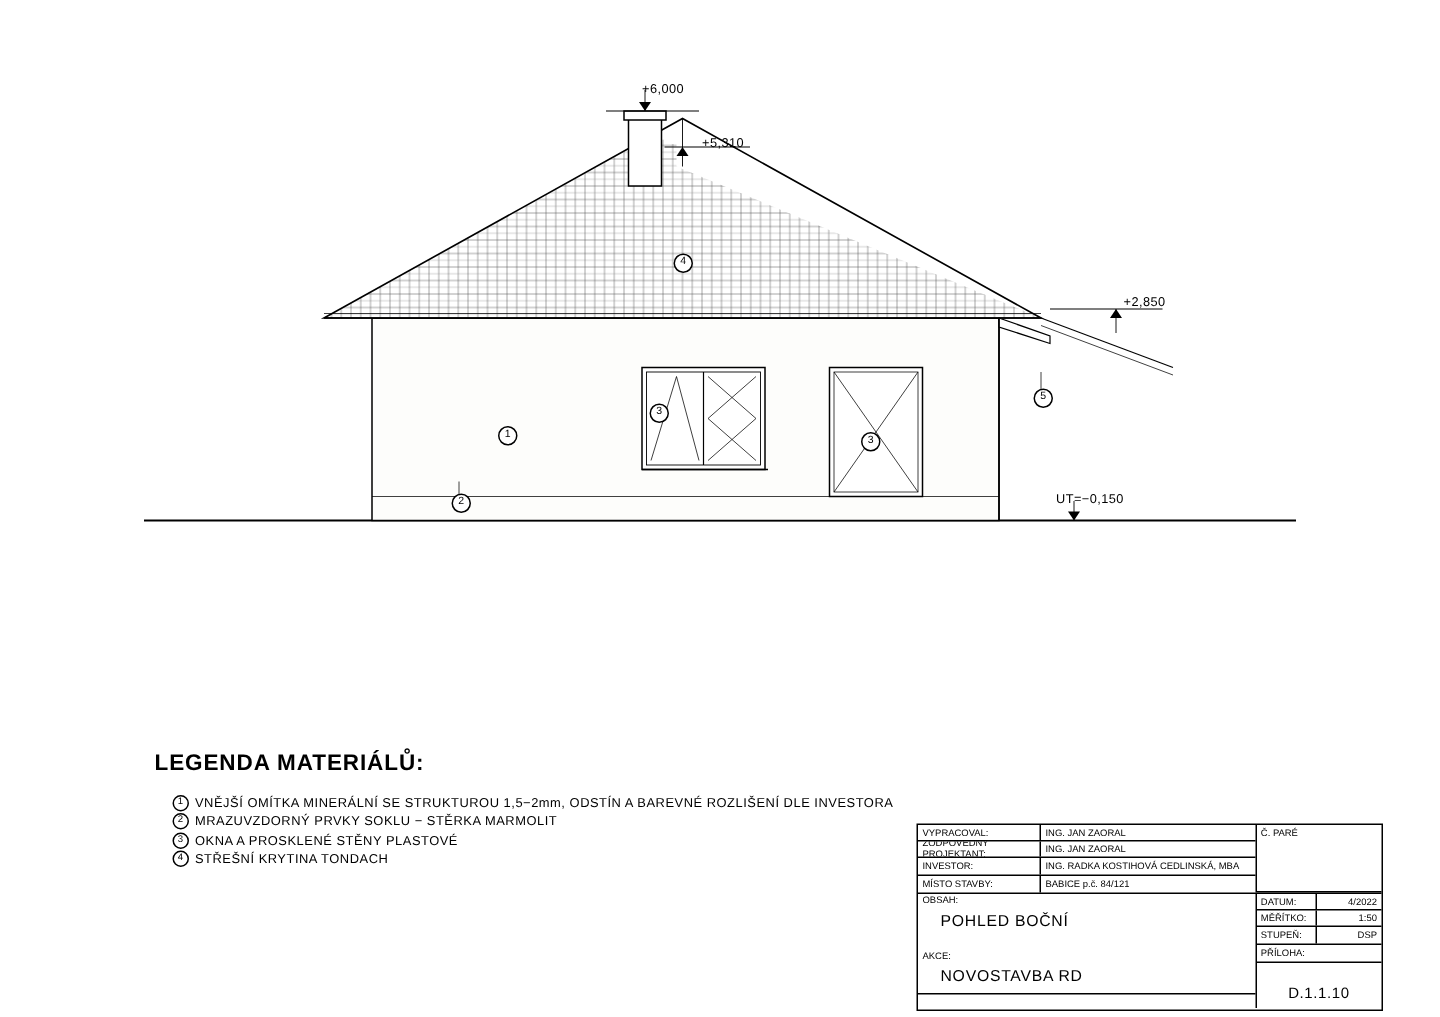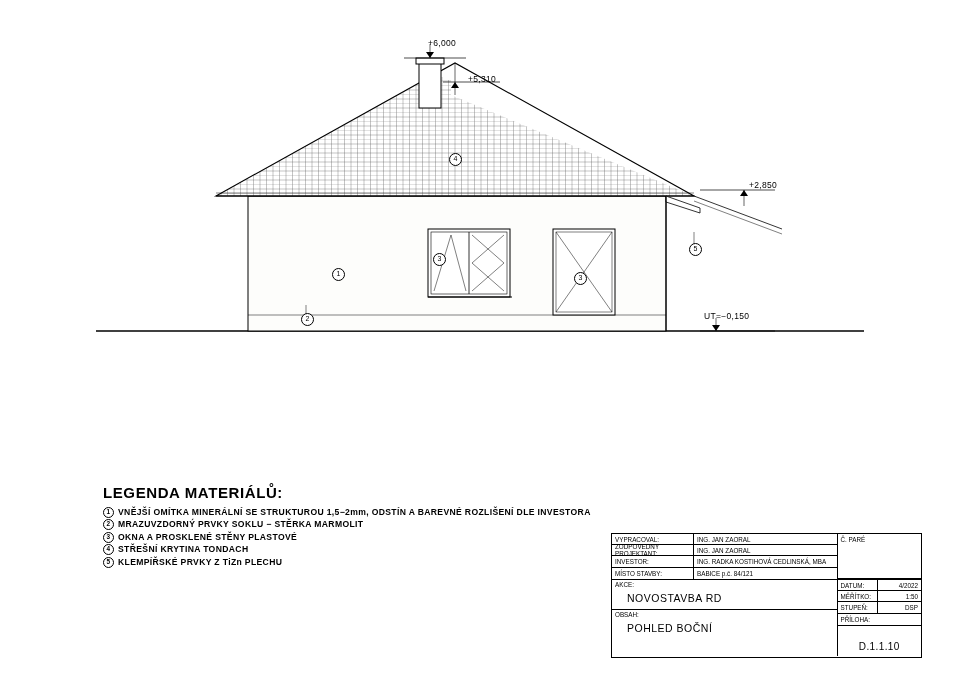--- a/index.html
+++ b/index.html
@@ -10,21 +10,21 @@
   body {
     width: 960px;
     height: 678px;
     position: relative;
     font-family: "Liberation Sans", sans-serif;
     color: #000000;
     overflow: hidden;
   }
   #sheet {
     position: absolute;
-    left: 0; top: 0;
+    left: 0; top: 16px;
     width: 960px;
     height: 531px;
   }
   svg.draw {
     position: absolute;
     left: 0; top: 0;
     width: 960px;
     height: 678px;
   }
   .lbl {
@@ -47,23 +47,22 @@
     width: 520px;
   }
   #legend .legend-title {
     font-size: 15px;
     font-weight: bold;
     letter-spacing: 0.6px;
     margin-bottom: 5px;
   }
   #legend ul {
     list-style: none;
-    margin: 0;
+    margin: 12px;
     padding: 0;
-    font-weight: bold;
   }
   #legend li {
     font-size: 8.6px;
     letter-spacing: 0.35px;
     line-height: 12.4px;
     display: flex;
     align-items: flex-start;
   }
   .num-circle {
     display: inline-block;
@@ -255,24 +254,20 @@
         <span>MRAZUVZDORNÝ PRVKY SOKLU − STĚRKA MARMOLIT</span>
       </li>
       <li>
         <span class="num-circle">3</span>
         <span>OKNA A PROSKLENÉ STĚNY PLASTOVÉ</span>
       </li>
       <li>
         <span class="num-circle">4</span>
         <span>STŘEŠNÍ KRYTINA TONDACH</span>
       </li>
-      <li>
-        <span class="num-circle">5</span>
-        <span>KLEMPÍŘSKÉ PRVKY Z TiZn PLECHU</span>
-      </li>
     </ul>
   </div>
 
   <div id="titleblock">
     <div class="col-wrap" style="height:45px;">
       <div class="tb-left">
         <div class="row hrow">
           <div class="c k bd-r">VYPRACOVAL:</div>
           <div class="c v">ING. JAN ZAORAL</div>
         </div>
@@ -290,27 +285,27 @@
         </div>
       </div>
       <div class="tb-right" style="border-bottom:0.8px solid #000;">
         <div class="c" style="height:11.2px;">Č. PARÉ</div>
         <div class="c" style="height:30px;"></div>
       </div>
     </div>
 
     <div class="col-wrap" style="border-top:0.8px solid #000;">
       <div class="tb-left">
+        <div class="bigcell" style="height:37px;">
+          <div class="biglabel">OBSAH:</div>
+          <div class="bigvalue">POHLED BOČNÍ</div>
+        </div>
         <div class="bigcell" style="border-bottom:0.8px solid #000;">
           <div class="biglabel">AKCE:</div>
           <div class="bigvalue">NOVOSTAVBA RD</div>
-        </div>
-        <div class="bigcell" style="height:37px;">
-          <div class="biglabel">OBSAH:</div>
-          <div class="bigvalue">POHLED BOČNÍ</div>
         </div>
       </div>
       <div class="tb-right">
         <div class="rsub">
           <div class="rk">DATUM:</div>
           <div class="rv">4/2022</div>
         </div>
         <div class="rsub">
           <div class="rk">MĚŘÍTKO:</div>
           <div class="rv">1:50</div>

